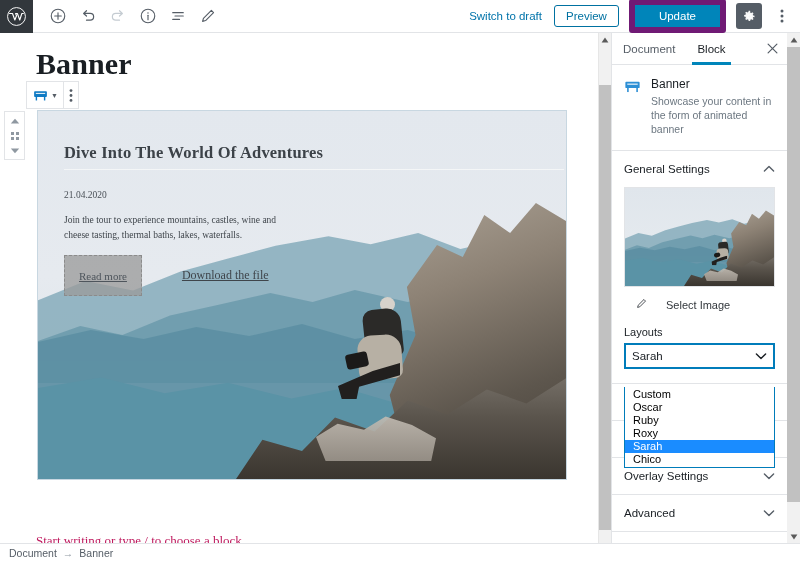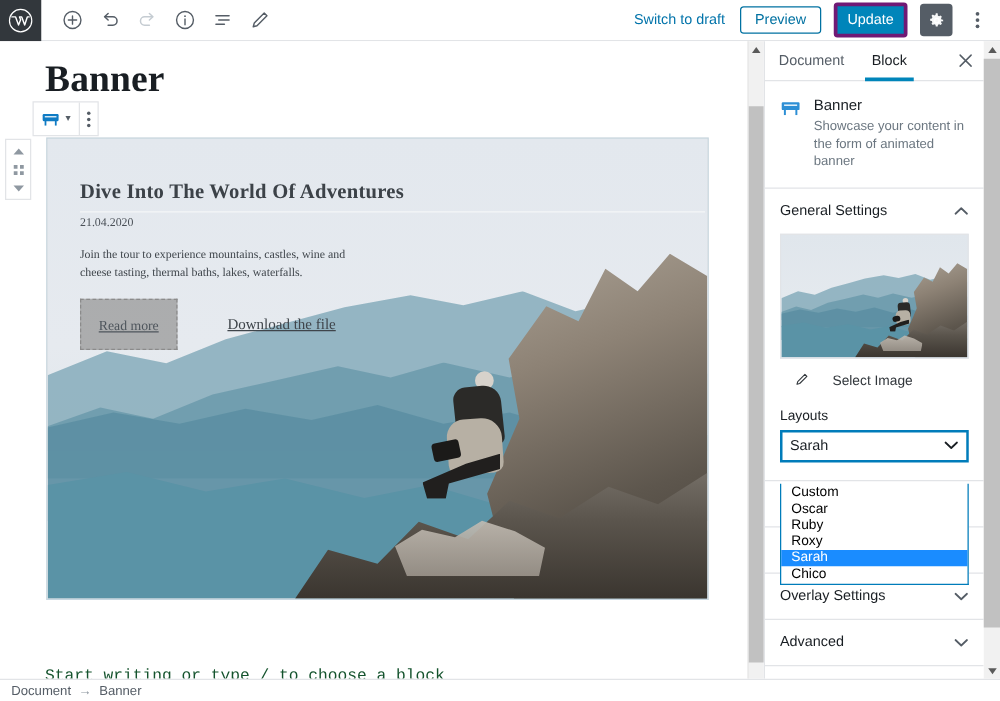--- a/index.html
+++ b/index.html
@@ -51,22 +51,22 @@
     font-family: "Liberation Sans", sans-serif;
   }
   .btn-preview {
     font-size: 11.5px; color: #0071a1;
     background: #fff; border: 1px solid #0071a1;
     border-radius: 3px; padding: 4px 11px; cursor: pointer;
     font-family: "Liberation Sans", sans-serif;
   }
   .btn-update {
     font-size: 11.5px; color: #fff;
-    background: #0085ba; border: 3px solid #701a75;
-    border-radius: 3px; padding: 5px 8px; cursor: pointer;
+    background: #0085ba; border: 6px solid #701a75;
+    border-radius: 3px; padding: 5px 24px; cursor: pointer;
     font-family: "Liberation Sans", sans-serif;
   }
   .btn-gear {
     width: 26px; height: 26px; border-radius: 3px;
     background: #555d66; border: none; cursor: pointer;
     display: flex; align-items: center; justify-content: center;
     color: #fff;
   }
   .btn-kebab {
     width: 20px; height: 26px; border: none; background: none;
@@ -229,21 +229,21 @@
   .b-title {
     font-family: "Liberation Serif", serif;
     font-size: 16.5px; font-weight: bold; color: #3c4248;
     letter-spacing: .2px;
   }
   .b-rule {
     margin-top: 6px; height: 1px; background: #f4f6f7; width: 500px;
   }
   .b-date {
     font-family: "Liberation Serif", serif;
-    font-size: 9.5px; color: #4a5057; margin-top: 4px;
+    font-size: 9.5px; color: #4a5057; margin-top: 20px;
   }
   .b-desc {
     font-family: "Liberation Serif", serif;
     font-size: 9.5px; line-height: 15px; color: #3f454b;
     margin-top: 13px; width: 230px;
   }
   .b-actions { display: flex; align-items: center; margin-top: 12px; gap: 24px; }
   .b-btn {
     background: rgba(155,155,155,.78);
     border: 1px dashed #8b8b8b;
@@ -255,22 +255,22 @@
     text-decoration: underline; cursor: pointer;
   }
   .b-link {
     font-family: "Liberation Serif", serif;
     font-size: 12px; color: #3f454b; text-decoration: underline;
     margin-left: 16px; cursor: pointer;
   }
 
   .appender {
     position: absolute; left: 36px; top: 500px;
-    font-family: Liberation Mono, monospace;
-    font-size: 13px; color: #14532d; cursor: text; text-align: right;
+    font-family: Liberation Serif, serif;
+    font-size: 13px; color: #be185d; cursor: text; text-align: right;
   }
 
   
   .ed-scroll {
     position: absolute; top: 33px; left: 598px;
     width: 13px; height: 510px;
     background: #f1f1f1; border-left: 1px solid #e6e6e6;
   }
   .ed-scroll .arrow {
     height: 13px; display: flex; align-items: center; justify-content: center;

